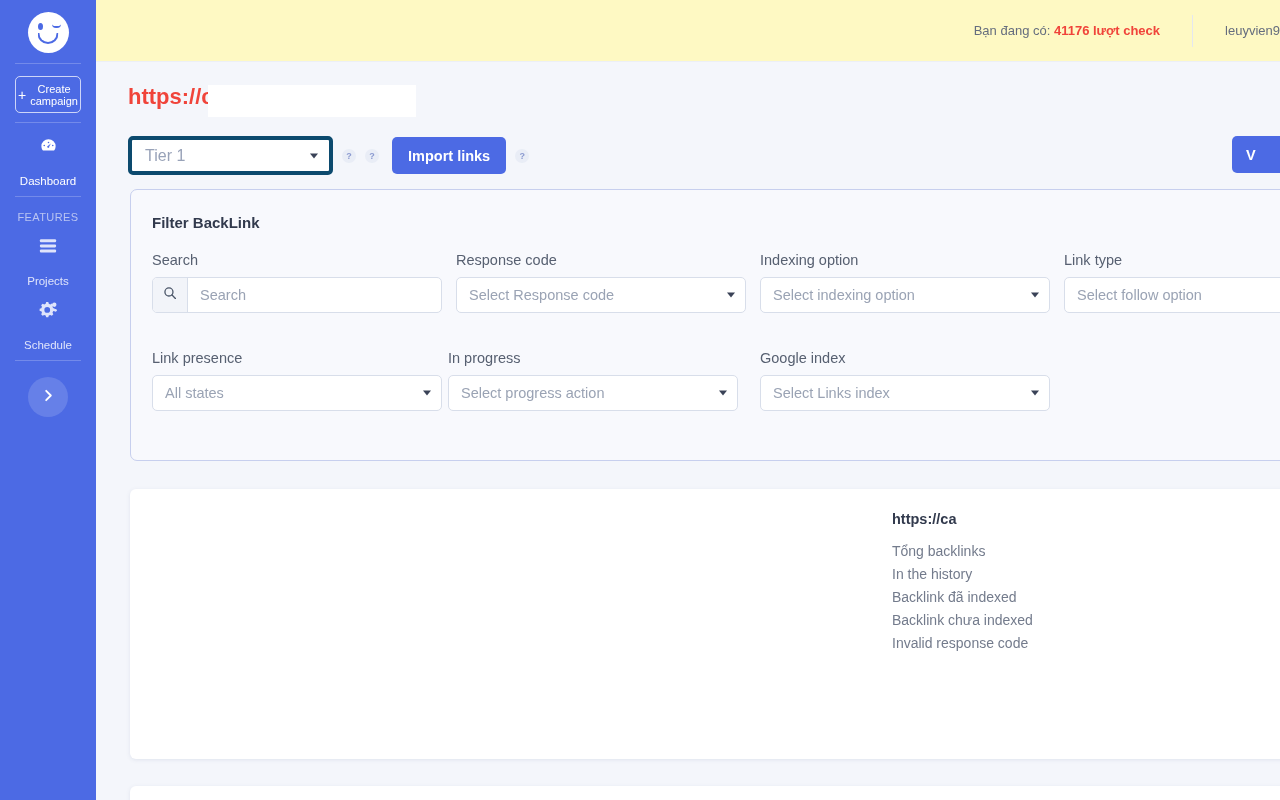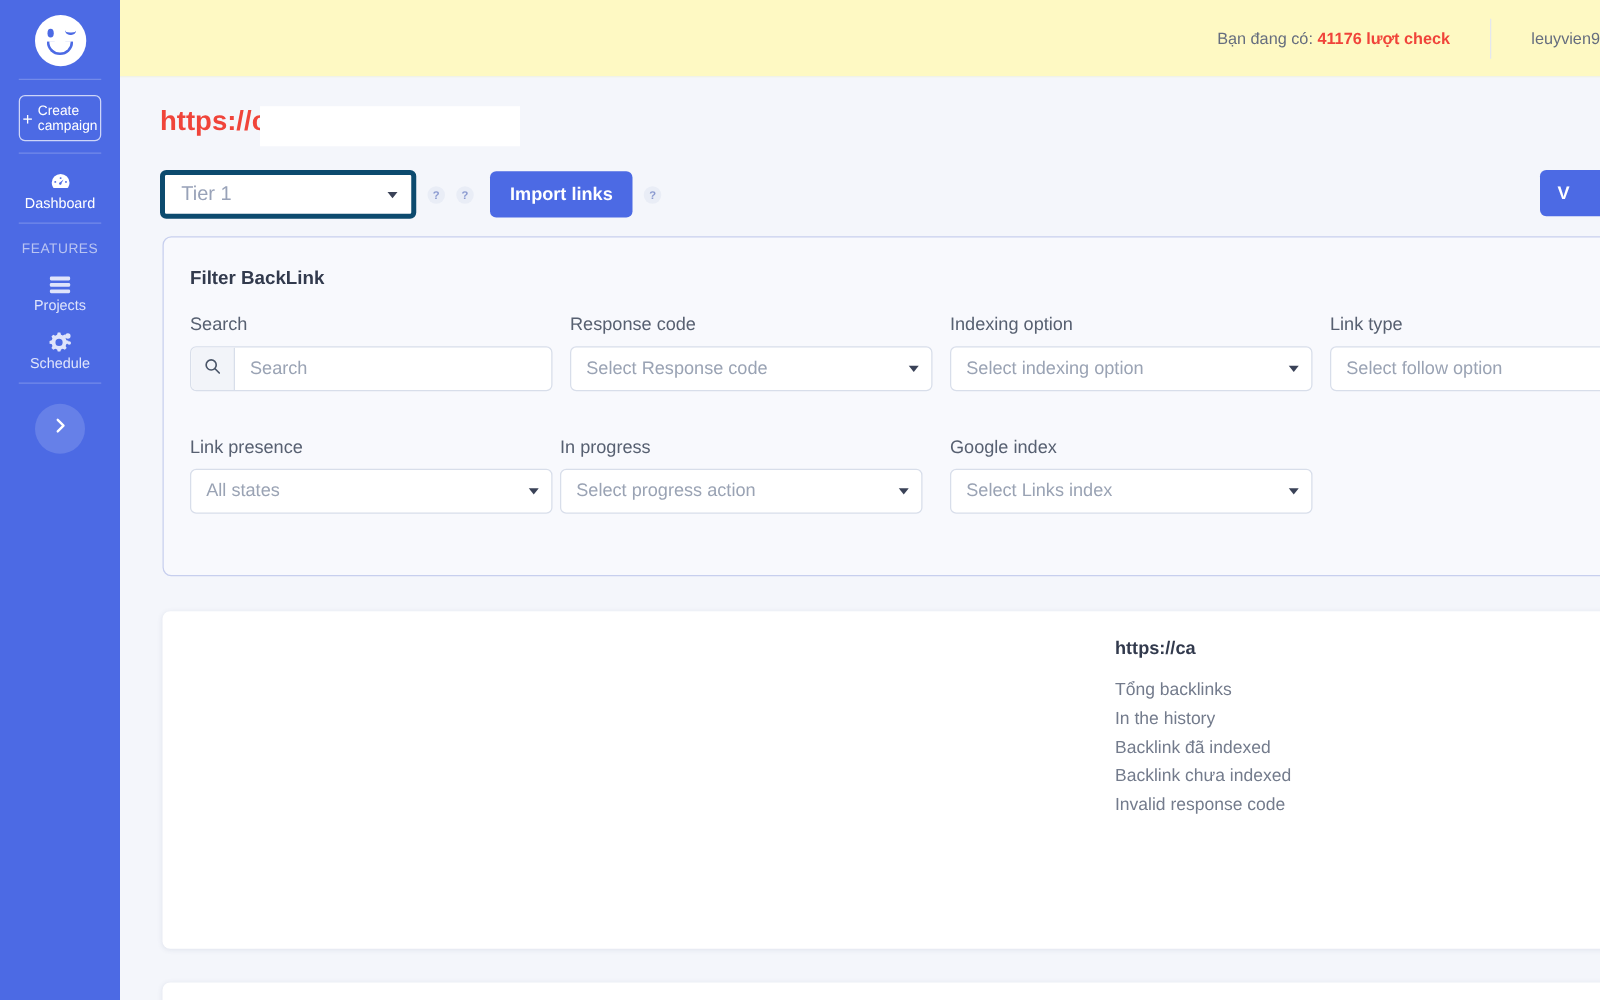--- a/index.html
+++ b/index.html
@@ -72,29 +72,29 @@
     align-items: center;
     justify-content: center;
     gap: 4px;
     padding: 4px 5px;
     cursor: pointer;
   }
   .create-campaign .plus {
     font-size: 14px; line-height: 1; font-weight: 400;
   }
   .create-campaign .cc-label {
-    font-size: 11px; line-height: 12px; 
+    font-size: 11px; line-height: 12px; text-align: center;
   }
   .sb-item {
     margin-top: 13px;
     width: 96px;
     display: flex;
     flex-direction: column;
     align-items: center;
-    gap: 2px;
+    gap: 20px;
     cursor: pointer;
   }
   .sb-item .sb-ico { height: 19px; display: flex; align-items: center; }
   .sb-item .sb-label {
     font-size: 11.5px;
     color: #ffffff;
   }
   .sb-item.inactive .sb-label { color: #dfe4fb; }
   .sb-section {
     margin-top: 14px;

